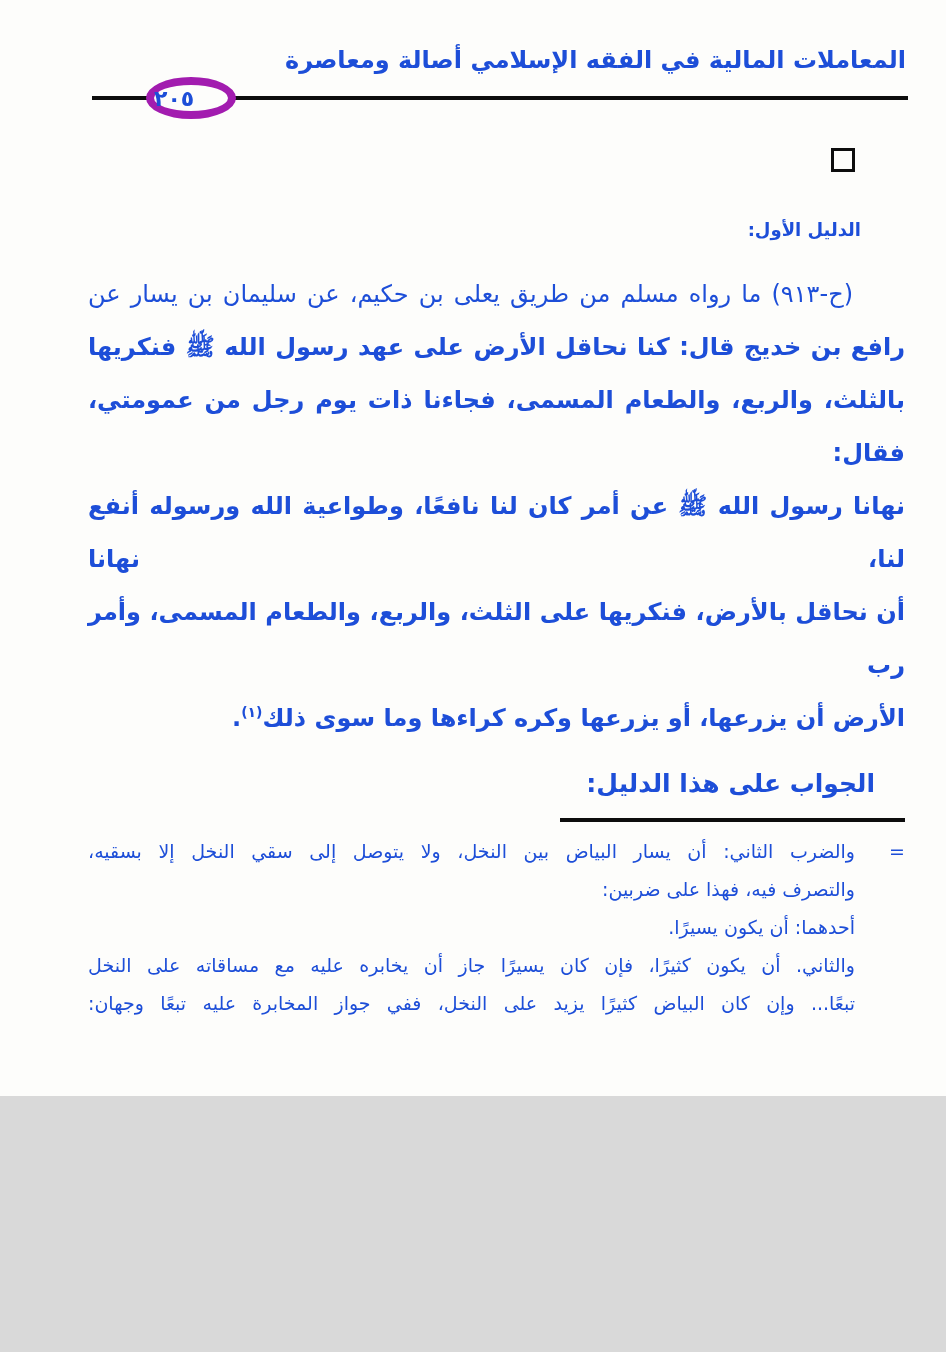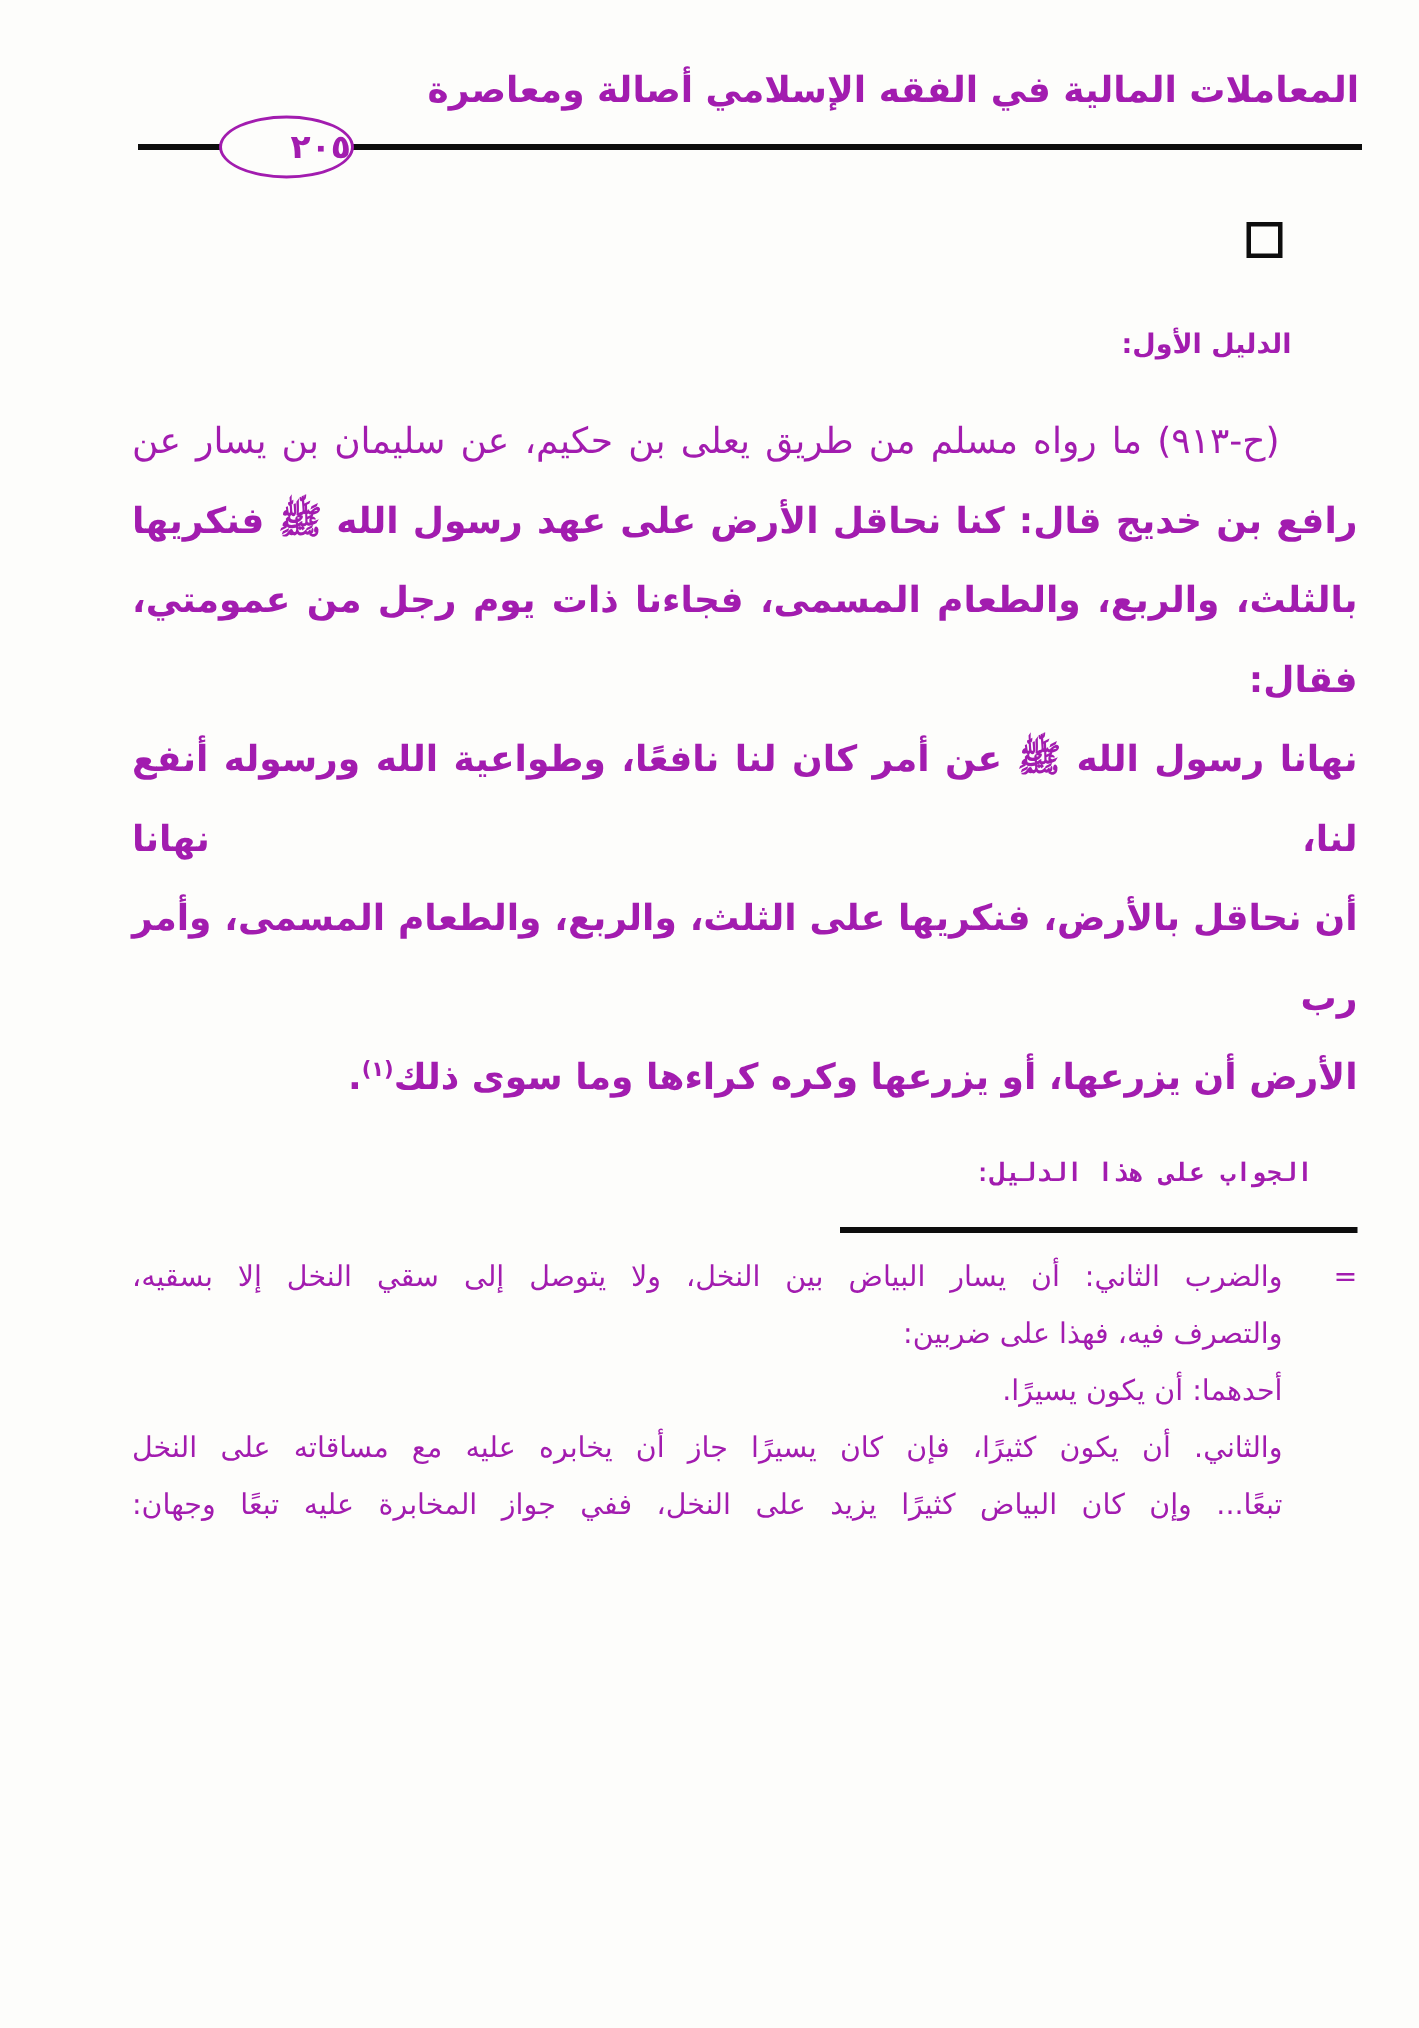--- a/index.html
+++ b/index.html
@@ -1,21 +1,21 @@
 <!DOCTYPE html>
 <html lang="ar" dir="rtl"><head>
 <meta charset="utf-8">
 <style>
   html,body{margin:0;padding:0;background:#d9d9d9;}
   .page{
     position:relative;
-    width:946px;height:1352px;
+    width:946px;height:1096px;
     margin:0 auto;
     background:#fdfdfb;
-    color:#a21caf;
+    color:#1d4ed8;
     font-family:"DejaVu Sans",sans-serif;
     direction:rtl;
     overflow:hidden;
   }
   .header-title{
     text-align:right;
     font-weight:bold;
     font-size:24px;
     line-height:32px;
     padding:44px 40px 0 0;
@@ -24,37 +24,37 @@
     position:relative;
     height:4px;
     background:#0d0d0d;
     margin:20px 38px 0 92px;
   }
   .page-num-oval{
     position:absolute;
     left:54px;top:-19px;
     width:90px;height:42px;
     background:#fdfdfb;
-    border:2px solid #a21caf;
+    border:8px solid #a21caf;
     border-radius:50%;
-    display:flex;align-items:center;justify-content:flex-start;
+    display:flex;align-items:center;justify-content:flex-end;
     font-weight:bold;font-size:22px;
     box-sizing:border-box;
   }
   .content{
     padding:0 41px 0 88px;
     font-size:24px;
   }
   .line{line-height:53px;text-align:right;}
   .justify{text-align:justify;text-align-last:justify;}
   .b{font-weight:bold;}
   .indent{padding-right:52px;}
   .h-main{margin-top:36px;font-size:25px;padding-right:50px;}
   .h-sub{margin-top:14px;font-size:18px;padding-right:44px;}
-  .h-sub2{margin-top:12px;font-size:17px;padding-right:30px;font-family:Liberation Mono, monospace;}
+  .h-sub2{margin-top:12px;font-size:25px;padding-right:30px;}
   .p1{margin-top:12px;}
   .p2{margin-top:4px;}
   .sq{
     display:inline-block;
     width:18px;height:18px;
     border:3px solid #0d0d0d;
     margin-left:12px;
     vertical-align:-1px;
     background:#fdfdfb;
   }

